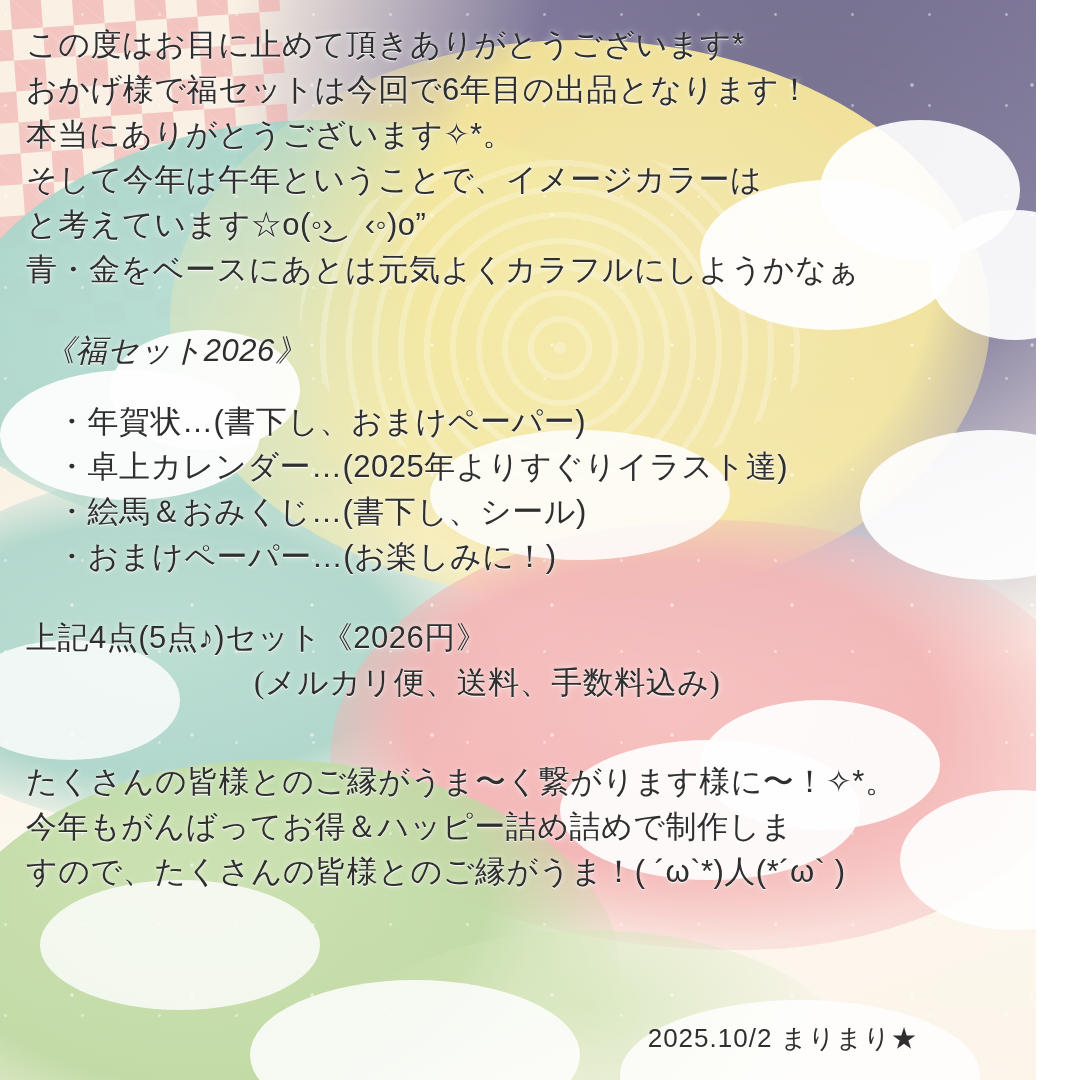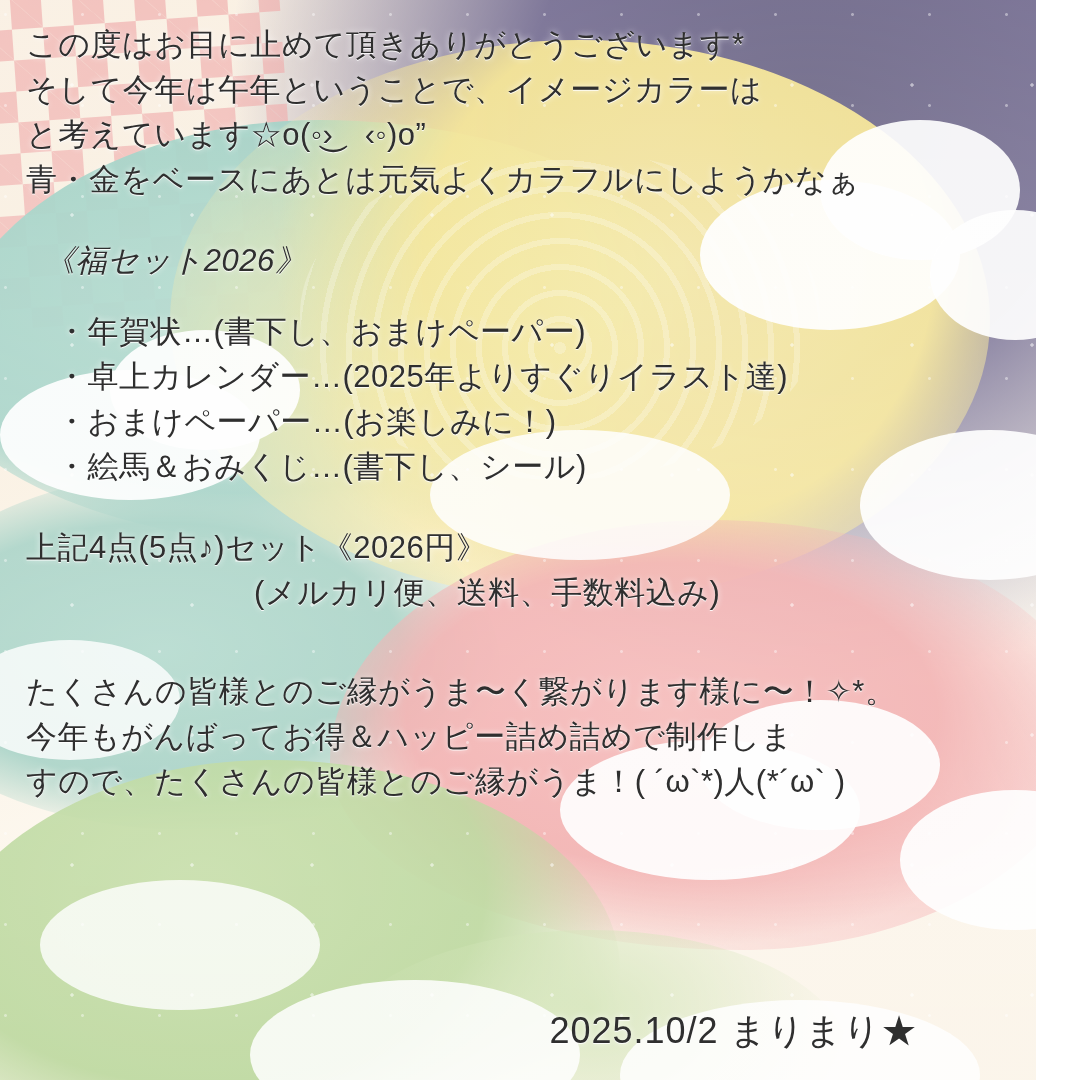--- a/index.html
+++ b/index.html
@@ -185,35 +185,35 @@
   .tline {
     color: #2f2f2f;
     font-size: 31px;
     line-height: 45px;
     letter-spacing: .5px;
     white-space: pre;
     text-shadow: 0 1px 0 rgba(255,255,255,.85), 0 0 6px rgba(255,255,255,.8);
   }
   .indent-1 { padding-left: 18px; font-style: italic; }
   .indent-2 { padding-left: 30px; }
-  .indent-3 { padding-left: 228px; }
+  .indent-3 { padding-left: 228px; font-family: Liberation Serif, serif; }
 
   .gap-sm { height: 26px; }
   .gap-md { height: 36px; }
   .gap-lg { height: 54px; }
 
   .footer {
     margin-top: auto;
     text-align: right;
     padding-right: 92px;
     padding-bottom: 6px;
   }
   .footer .sig {
     color: #2f2f2f;
-    font-size: 36px;
+    font-size: 26px;
     letter-spacing: 1px;
     text-shadow: 0 1px 0 rgba(255,255,255,.85), 0 0 6px rgba(255,255,255,.85);
   }
 </style>
 </head>
 <body>
 
 <div class="canvas">
 
   <div class="bg-base"></div>
@@ -241,36 +241,38 @@
   <div class="cloud c9"></div>
   <div class="cloud c10"></div>
 
   <div class="sparkles"></div>
   <div class="veil"></div>
 
   <div class="content">
 
     <div>
       <div class="tline">この度はお目に止めて頂きありがとうございます*</div>
+      <div class="tline">おかげ様で福セットは今回で6年目の出品となります！</div>
+      <div class="tline">本当にありがとうございます✧*。</div>
       <div class="tline">そして今年は午年ということで、イメージカラーは</div>
       <div class="tline">と考えています☆o(◦›‿‹◦)o”</div>
       <div class="tline">青・金をベースにあとは元気よくカラフルにしようかなぁ</div>
     </div>
 
     <div class="gap-md"></div>
 
     <div class="tline indent-1">《福セット2026》</div>
 
     <div class="gap-sm"></div>
 
     <div>
       <div class="tline indent-2">・年賀状…(書下し、おまけペーパー)</div>
       <div class="tline indent-2">・卓上カレンダー…(2025年よりすぐりイラスト達)</div>
+      <div class="tline indent-2">・絵馬＆おみくじ…(書下し、シール)</div>
       <div class="tline indent-2">・おまけペーパー…(お楽しみに！)</div>
-      <div class="tline indent-2">・絵馬＆おみくじ…(書下し、シール)</div>
     </div>
 
     <div class="gap-md"></div>
 
     <div class="tline">上記4点(5点♪)セット《2026円》</div>
     <div class="tline indent-3">(メルカリ便、送料、手数料込み)</div>
 
     <div class="gap-lg"></div>
 
     <div>

